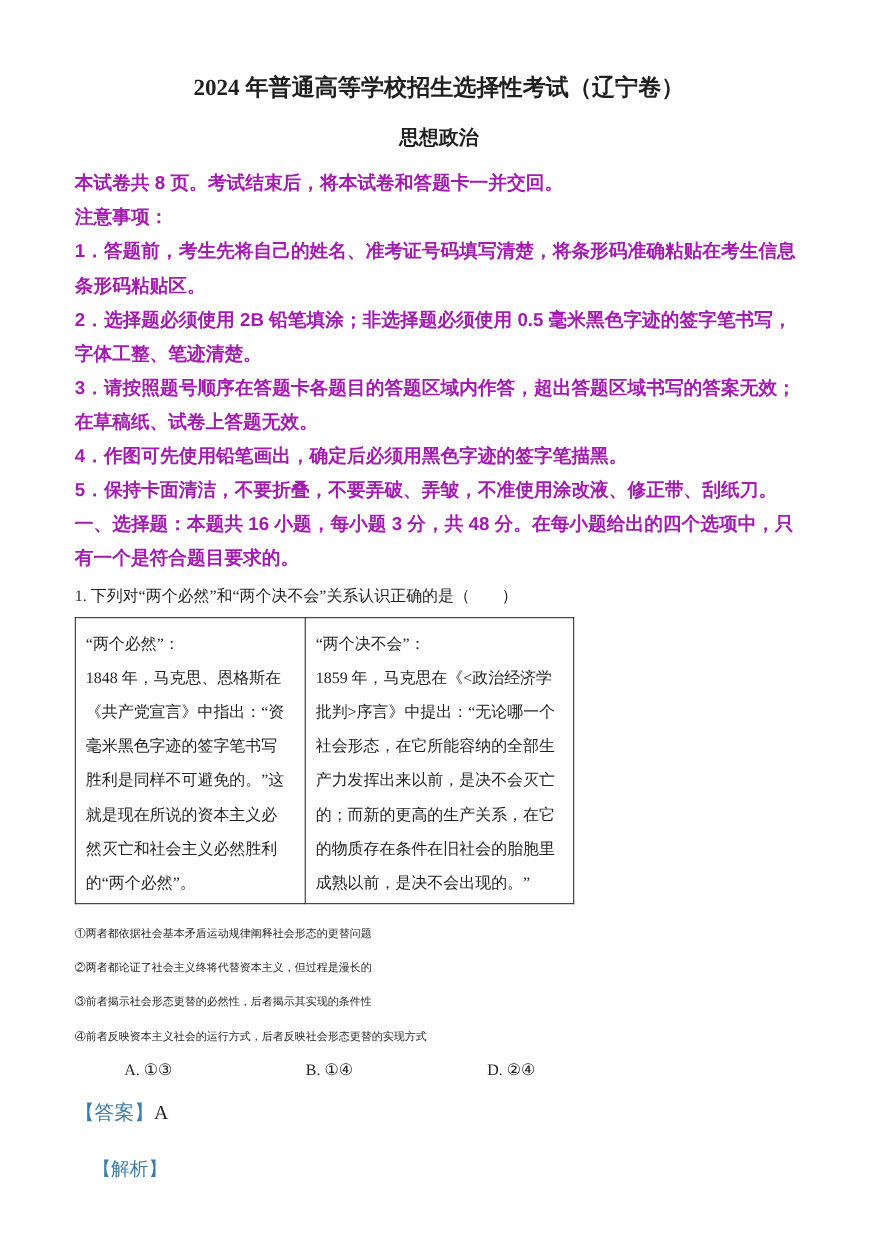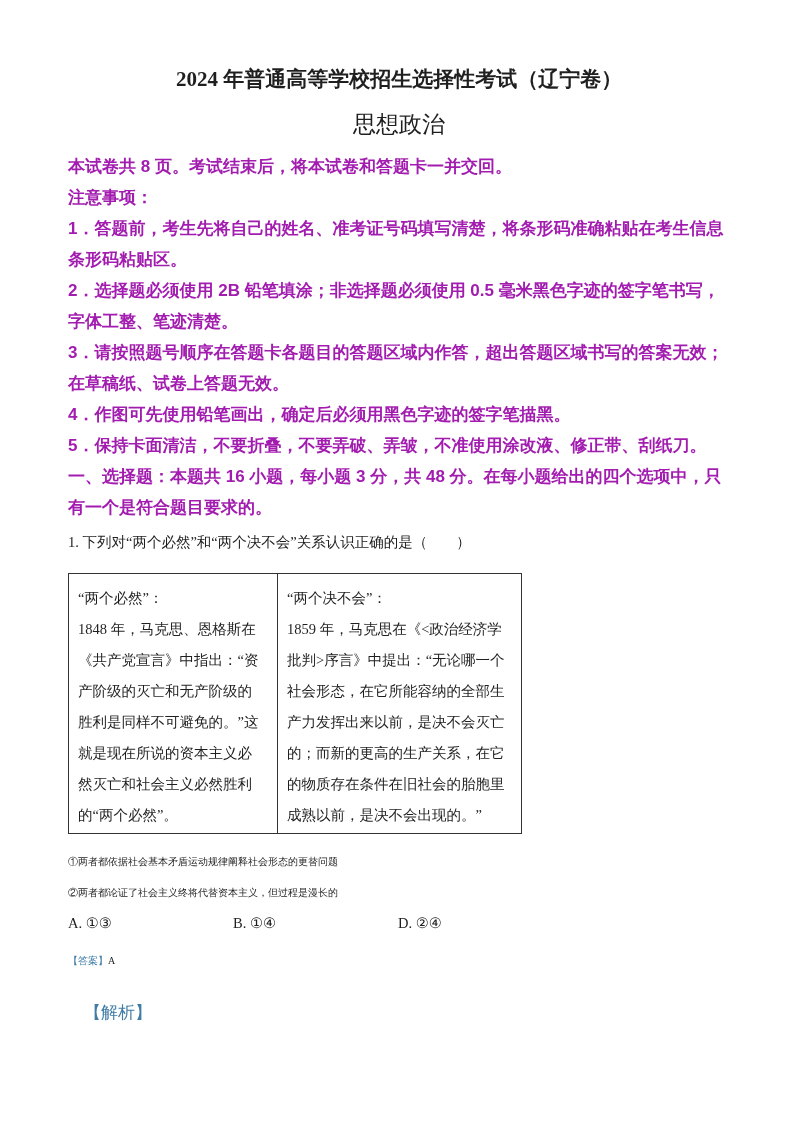--- a/index.html
+++ b/index.html
@@ -14,50 +14,50 @@
     color:#1f1f1f;
     overflow:hidden;
   }
   .title-main {
     font-family:"Liberation Serif", serif;
     font-weight:700; font-size:21px; line-height:30px;
     text-align:center; margin:4px 0 15px;
   }
   .title-sub {
     font-family:"Liberation Serif", serif;
-    font-weight:400; font-size:23px; line-height:32px;
+    font-weight:700; font-size:18px; line-height:32px;
     text-align:center; margin:6px 0 0;
   }
   .hei {
     font-family:"Liberation Sans", sans-serif;
     font-weight:700; font-size:17px; line-height:31px;
     margin:0; word-break:break-all; color:#a21caf;
   }
   .intro { margin-top:10px; }
   .stem {
     font-size:14.5px; line-height:30px;
     margin:4px 0 0; word-break:break-all;
   }
   .cmp-table {
     border-collapse:collapse; table-layout:fixed;
-    width:417px; margin-top:16px;padding-left:42px;
+    width:417px; margin-top:4px;padding-left:42px;
   }
   .cmp-table td {
     border:1.5px solid #333333;
     vertical-align:top;
     padding:9px 8px 2px 9px;
   }
   .cell-left  { width:191px; }
   .cell-right { width:226px; }
   .tline { font-size:14.5px; line-height:31px; white-space:nowrap; overflow:hidden; }
   .statements { margin-top:12px; }
   .statements p { font-size:10px; line-height:31px; margin:0; word-break:break-all; }
-  .choices { display:flex; font-size:14.5px; line-height:31px; }
+  .choices { display:flex; font-size:14.5px; line-height:31px;margin-left:45px; }
   .choice { width:165px; }
-  .answer-line   { margin:4px 0 0; font-size:10px; line-height:36px; }
+  .answer-line   { margin:4px 0 0; font-size:18px; line-height:36px; }
   .analysis-line { margin:16px;       font-size:17px; line-height:36px; }
   .accent { color:#3f7ca6; }
 </style>
 </head>
 <body>
 
 <div class="page">
 
   <h1 class="title-main">2024 年普通高等学校招生选择性考试（辽宁卷）</h1>
   <h2 class="title-sub">思想政治</h2>
@@ -75,21 +75,21 @@
 
   <p class="stem">1. 下列对“两个必然”和“两个决不会”关系认识正确的是（　　）</p>
 
   <table class="cmp-table">
     <tbody>
         <tr>
       <td class="cell-left">
         <div class="tline">“两个必然”：</div>
         <div class="tline">1848 年，马克思、恩格斯在</div>
         <div class="tline">《共产党宣言》中指出：“资</div>
-        <div class="tline">产阶级的灭亡和无产阶级的</div>
+        <div class="tline">毫米黑色字迹的签字笔书写</div>
         <div class="tline">胜利是同样不可避免的。”这</div>
         <div class="tline">就是现在所说的资本主义必</div>
         <div class="tline">然灭亡和社会主义必然胜利</div>
         <div class="tline">的“两个必然”。</div>
       </td>
       <td class="cell-right">
         <div class="tline">“两个决不会”：</div>
         <div class="tline">1859 年，马克思在《&lt;政治经济学</div>
         <div class="tline">批判&gt;序言》中提出：“无论哪一个</div>
         <div class="tline">社会形态，在它所能容纳的全部生</div>
@@ -98,20 +98,22 @@
         <div class="tline">的物质存在条件在旧社会的胎胞里</div>
         <div class="tline">成熟以前，是决不会出现的。”</div>
       </td>
     </tr>
   </tbody>
     </table>
 
   <div class="statements">
     <p>①两者都依据社会基本矛盾运动规律阐释社会形态的更替问题</p>
     <p>②两者都论证了社会主义终将代替资本主义，但过程是漫长的</p>
+    <p>③前者揭示社会形态更替的必然性，后者揭示其实现的条件性</p>
+    <p>④前者反映资本主义社会的运行方式，后者反映社会形态更替的实现方式</p>
   </div>
 
   <div class="choices">
     <span class="choice">A. ①③</span>
     <span class="choice">B. ①④</span>
     <span class="choice">D. ②④</span>
   </div>
 
   <p class="answer-line">
     <span class="accent">【答案】</span><span>A</span>

